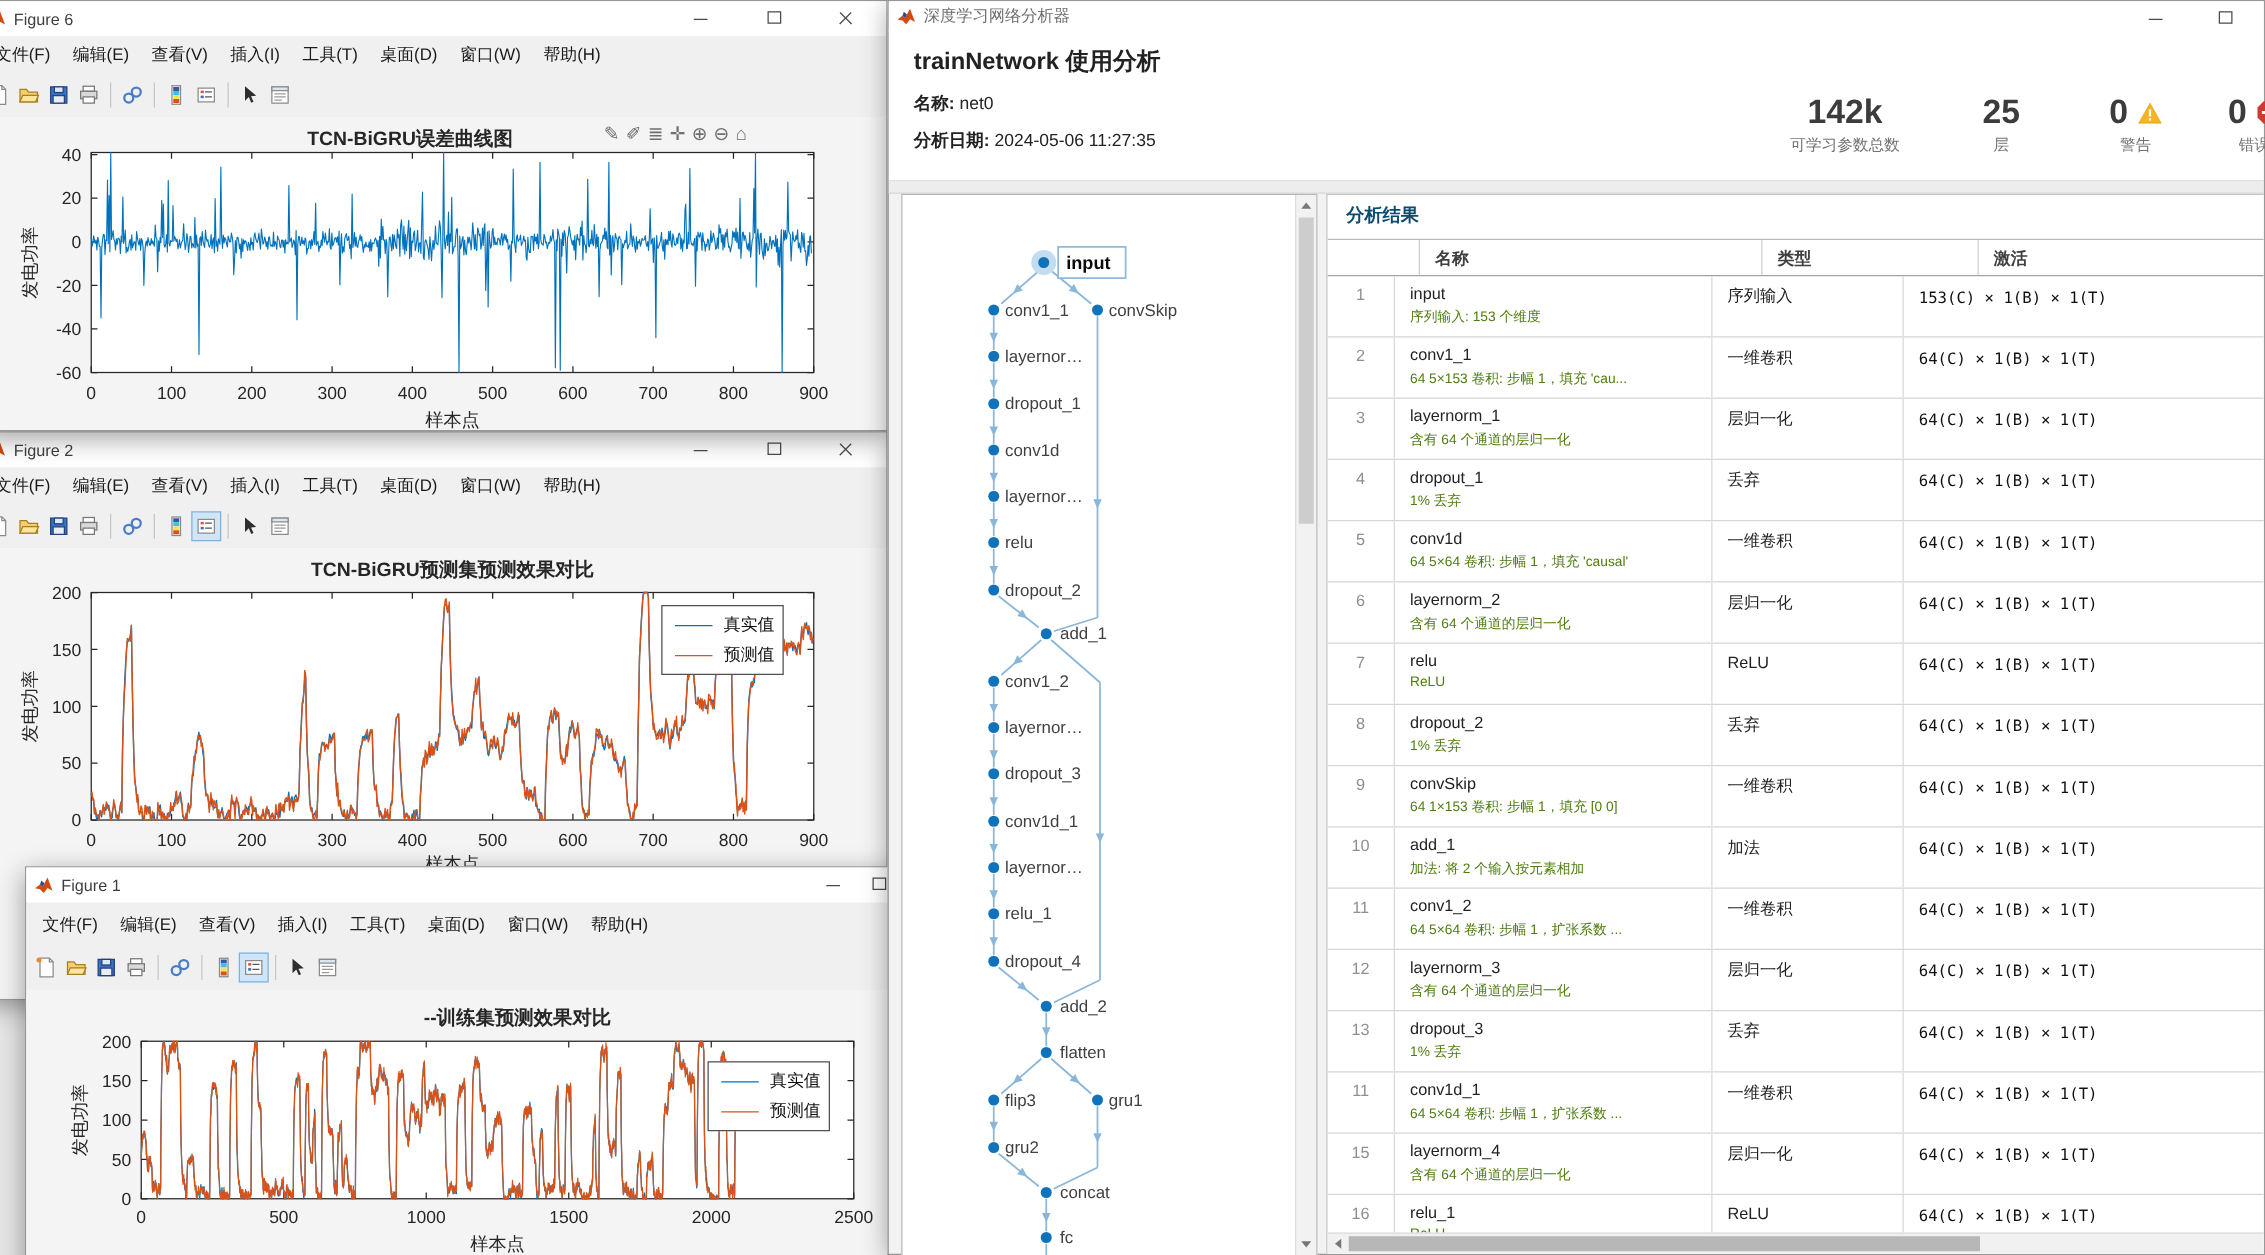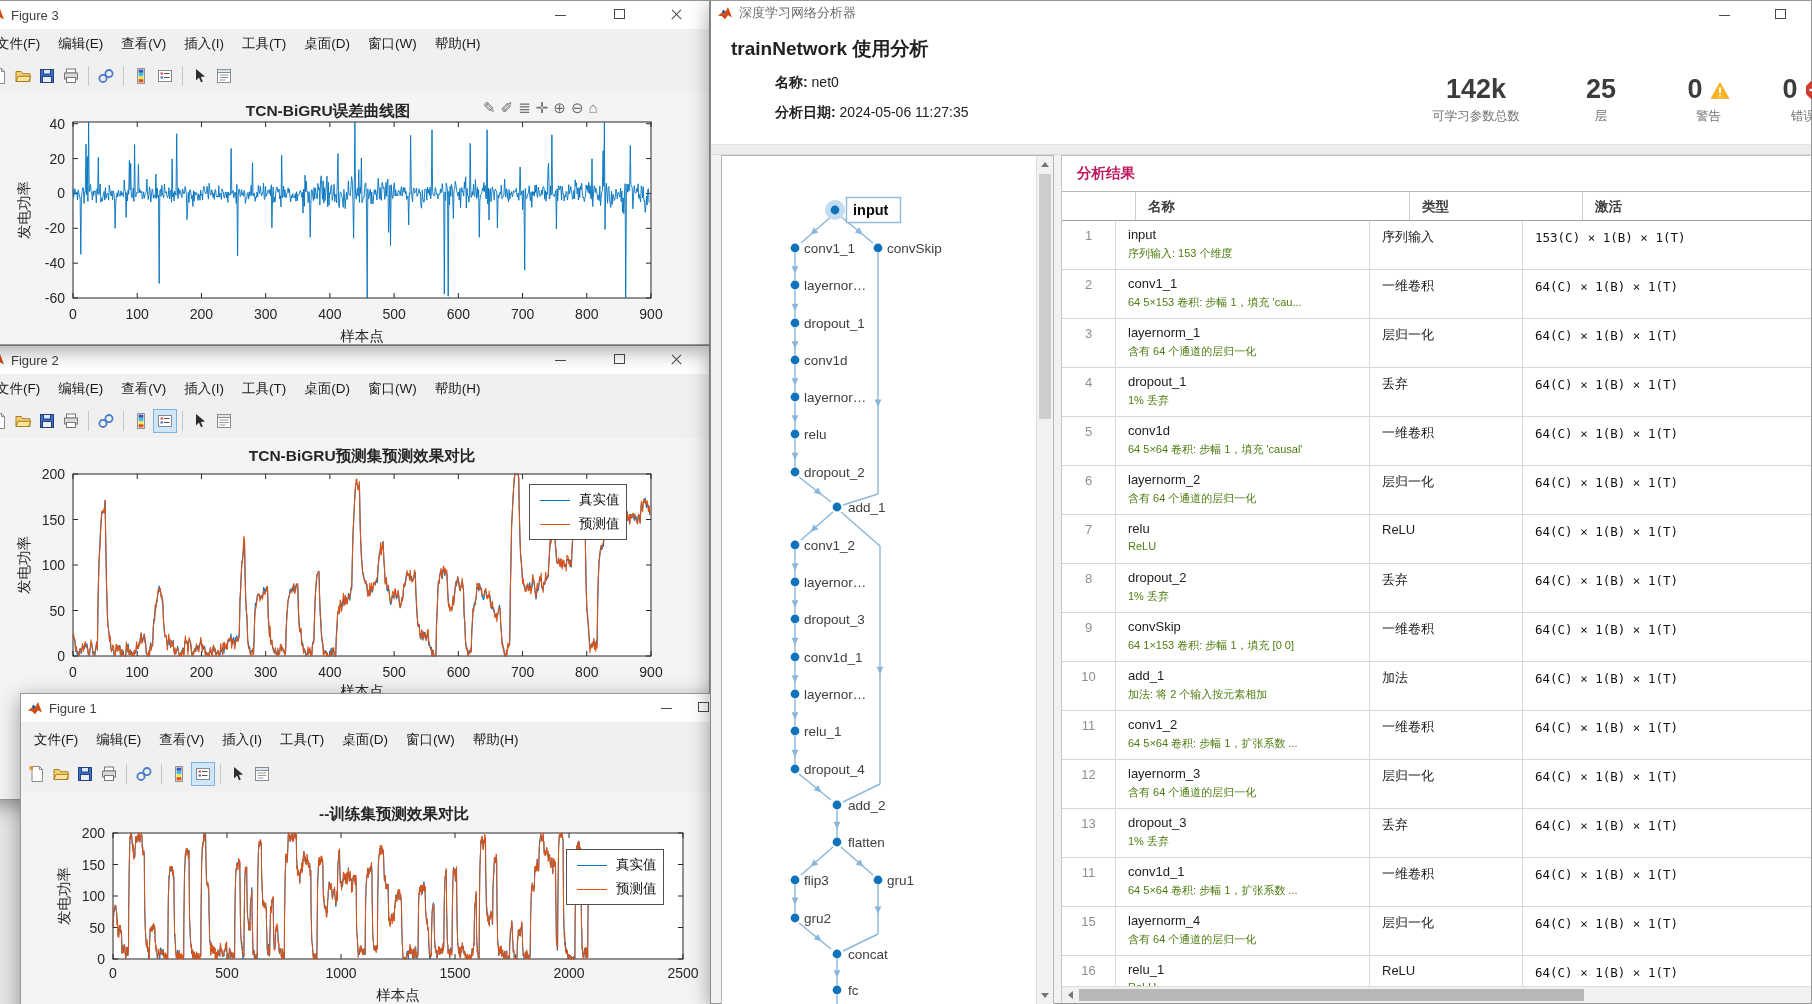--- a/index.html
+++ b/index.html
@@ -27,35 +27,35 @@
   .legswatch{width:30px;height:0;border-top:1.7px solid #000;margin:0 9px 0 4px;}
   .leglabel{font-size:13.5px;color:#111;}
   .axtools{position:absolute;display:flex;gap:5px;z-index:4;}
   .axtools span{font-size:15px;color:#6f6f6f;line-height:18px;}
   
   .tbar-an{height:23px;border-bottom:1px solid #e4e4e4;}
   .tbar-an .ttext{color:#6e6e6e;}
   .anheader{position:absolute;left:0;right:0;top:23px;height:120px;background:#fff;}
   .anheading{position:absolute;left:20px;top:12px;font-size:19px;font-weight:bold;color:#222;}
   .anline{position:absolute;left:20px;font-size:14px;color:#222;}
-  .blab{font-weight:bold;margin-left:44px;}
+  .blab{font-weight:bold;}
   .stat{position:absolute;text-align:center;}
   .statnum{font-size:27px;font-weight:bold;color:#3c3c3c;line-height:30px;}
   .statnum .sicon{display:inline-block;vertical-align:-2px;margin-left:7px;}
   .statlab{font-size:12.5px;color:#737373;margin-top:4px;}
   .andivider{position:absolute;left:0;right:0;top:143px;height:11px;background:#ededed;border-top:1px solid #e2e2e2;border-bottom:1px solid #d8d8d8;box-sizing:border-box;}
   .diagpanel{position:absolute;left:10px;top:154px;width:333px;height:850px;background:#fff;border:1px solid #b5b5b5;box-sizing:border-box;overflow:hidden;}
   .vscroll{position:absolute;right:0;top:0;bottom:0;width:17px;background:#f2f2f2;border-left:1px solid #ddd;box-sizing:border-box;}
   .varrow{position:absolute;left:0;width:16px;height:17px;display:flex;align-items:center;justify-content:center;}
   .tri-up{width:0;height:0;border-left:4px solid transparent;border-right:4px solid transparent;border-bottom:5px solid #777;}
   .tri-down{width:0;height:0;border-left:4px solid transparent;border-right:4px solid transparent;border-top:5px solid #777;}
   .tri-left{width:0;height:0;border-top:4px solid transparent;border-bottom:4px solid transparent;border-right:5px solid #777;}
   .vthumb{position:absolute;left:2px;width:12px;background:#cdcdcd;}
   .respanel{position:absolute;left:350px;top:154px;right:0;bottom:0;background:#fff;border-left:1px solid #c4c4c4;border-top:1px solid #c4c4c4;box-sizing:border-box;overflow:hidden;}
-  .restitle{height:35px;line-height:35px;padding-left:15px;font-size:14.5px;font-weight:bold;color:#be185d;border-bottom:1px solid #b9b9b9;}
+  .restitle{height:35px;line-height:35px;padding-left:15px;font-size:14.5px;font-weight:bold;color:#0c4a6e;border-bottom:1px solid #b9b9b9;}
   .tgrid{display:grid;grid-template-columns:53px 254px 153px 1fr;}
   .thead{height:28px;border-bottom:1px solid #a3a3a3;font-weight:bold;font-size:13.5px;color:#404040;gap:20px;}
   .thead div{padding:6px 0 0 12px;box-sizing:border-box;}
   .thead div + div{border-left:1px solid #cfcfcf;}
   .trow{height:49px;border-bottom:1px solid #d6d6d6;box-sizing:border-box;}
   .trow>div{box-sizing:border-box;overflow:hidden;white-space:nowrap;}
   .trow>div + div{border-left:1px solid #d9d9d9;}
   .cnum{color:#8f8f8f;font-size:13px;text-align:center;padding-top:7px;}
   .cname{padding:6px 0 0 12px;}
   .lname{font-size:13px;color:#222;}
@@ -228,21 +228,21 @@
         </div>
     </div>
   </div>
 
   <div class="win" id="win-fig3" style="left:-18px;top:0;width:728px;height:345px;z-index:2;">
     <div class="tbar">
       <span class="appicon"><svg width="16" height="16" viewBox="0 0 16 16">
             <path d="M1 10.5l4-3 2 2 4-7.5 4 10.5-4-2.2-3 4-3-3z" fill="#d4490f"></path>
             <path d="M5 7.5l2 2 1.6-3L6 4.4z" fill="#2a4d8f"></path>
           </svg></span>
-      <span class="ttext">Figure 3</span>
+      <span class="ttext">Figure 6</span>
       <span class="wb wb-min" style="left:560px"></span>
       <span class="wb wb-max" style="left:618px"></span>
       <span class="wb wb-close" style="left:676px"></span>
     </div>
     <div class="menubar" style="top:28px;height:30px;">
         <span class="menu-item">文件(F)</span>
         <span class="menu-item">编辑(E)</span>
         <span class="menu-item">查看(V)</span>
         <span class="menu-item">插入(I)</span>
         <span class="menu-item">工具(T)</span>
@@ -473,21 +473,21 @@
           <svg width="18" height="18" viewBox="0 0 18 18">
             <rect x="2.5" y="2.5" width="13" height="13" fill="#fff" stroke="#8a8a8a"></rect>
             <rect x="2.5" y="2.5" width="13" height="3" fill="#dbe6f3" stroke="#8a8a8a"></rect>
             <line x1="4.5" y1="8" x2="13.5" y2="8" stroke="#9a9a9a"></line>
             <line x1="4.5" y1="10.5" x2="13.5" y2="10.5" stroke="#9a9a9a"></line>
             <line x1="4.5" y1="13" x2="10.5" y2="13" stroke="#9a9a9a"></line>
           </svg>
         </div>
       </div>
     <div class="figcanvas" style="top:98px;">
-      <div class="charttitle" style="left:88px;width:570px;top:12px;">--训练集预测效果对比</div>
+      <div class="charttitle" style="left:108px;width:570px;top:12px;">--训练集预测效果对比</div>
       <svg class="chartsvg" id="svg-fig1" width="720" height="213">
           <rect x="92" y="41" width="570" height="126" fill="#ffffff" stroke="#262626" stroke-width="1"></rect>
           <line x1="92" y1="167" x2="92" y2="162" stroke="#262626" stroke-width="1"></line>
           <line x1="92" y1="41" x2="92" y2="46" stroke="#262626" stroke-width="1"></line>
           <text x="92" y="186" text-anchor="middle" fill="#262626" font-size="14" font-family="Liberation Sans, sans-serif">0</text>
           <line x1="206" y1="167" x2="206" y2="162" stroke="#262626" stroke-width="1"></line>
           <line x1="206" y1="41" x2="206" y2="46" stroke="#262626" stroke-width="1"></line>
           <text x="206" y="186" text-anchor="middle" fill="#262626" font-size="14" font-family="Liberation Sans, sans-serif">500</text>
           <line x1="320" y1="167" x2="320" y2="162" stroke="#262626" stroke-width="1"></line>
           <line x1="320" y1="41" x2="320" y2="46" stroke="#262626" stroke-width="1"></line>

